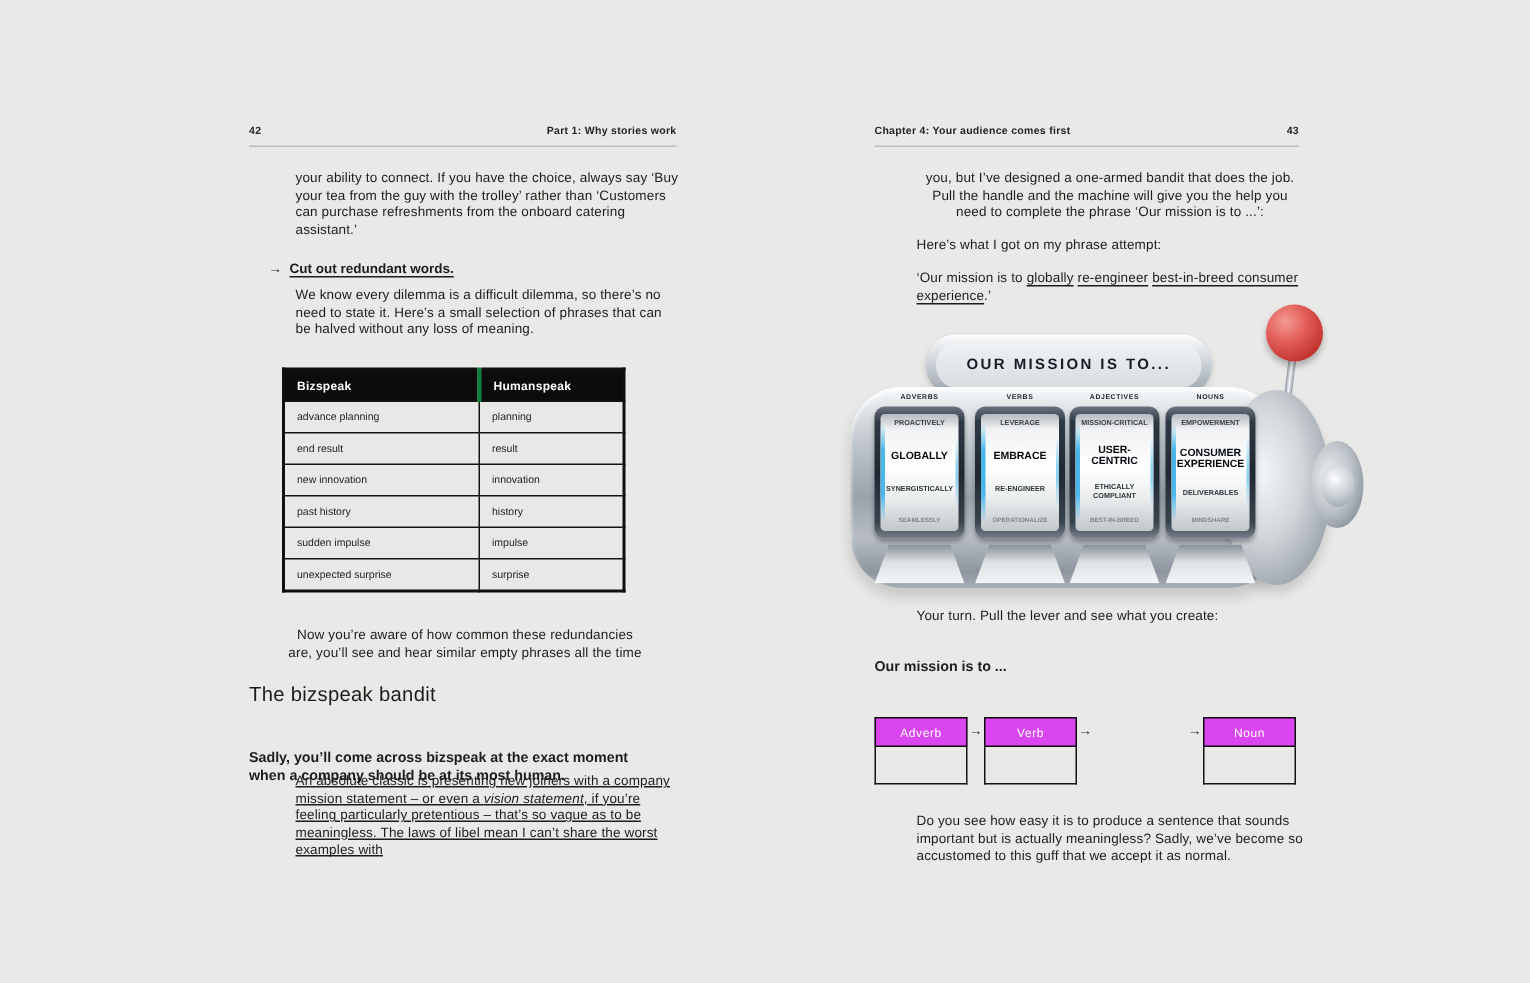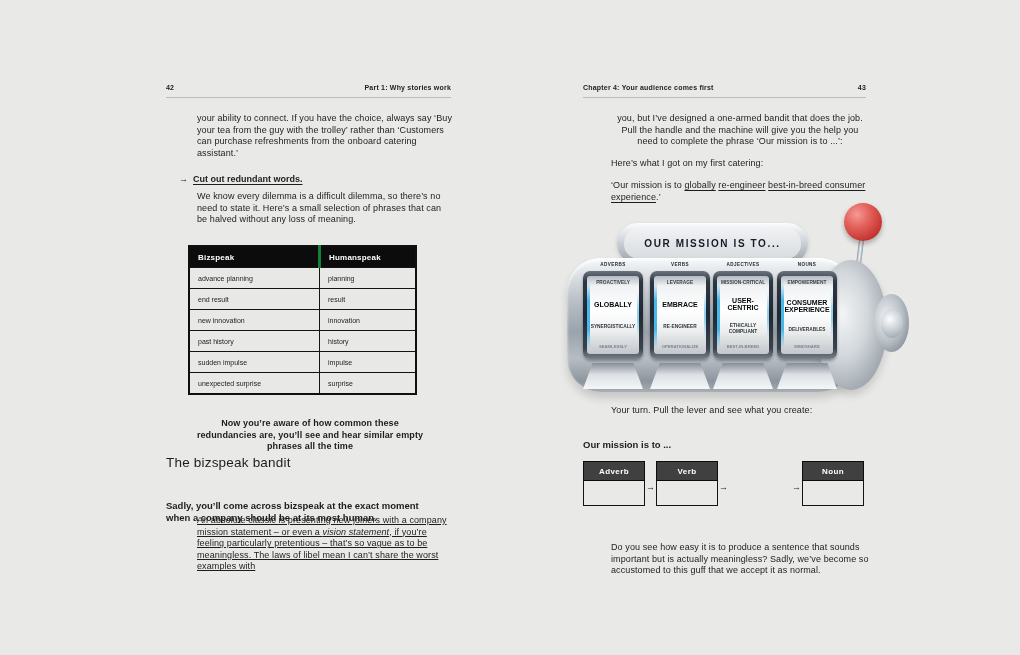--- a/index.html
+++ b/index.html
@@ -26,42 +26,42 @@
   .lp-bullet .u-label{text-decoration:underline;text-underline-offset:2px;}
   .lp-para2{top:107px;left:31px;width:256px;}
 
   .biz-table{top:161px;left:22px;width:229px;border-collapse:collapse;border:2px solid #101010;}
   .biz-table th{background:#0c0c0c;color:#fff;font-size:8px;text-align:left;
     padding:5px 8px;height:10px;letter-spacing:.2px;}
   .biz-table th:first-child{border-right:3px solid #15803d;}
   .biz-table td{border:1.5px solid #141414;font-size:7px;padding:6.5px 8px;background:#e8e8e6;}
   .biz-table td:first-child{width:113px;}
 
-  .lp-para3{top:334px;left:26px;width:236px;text-align:center;font-weight:bold;}
+  .lp-para3{top:334px;left:26px;width:236px;text-align:center;}
   .lp-heading{top:371px;left:0;font-size:13.5px;font-weight:normal;letter-spacing:.2px;}
   .lp-intro{top:395px;left:0;width:270px;font-size:9.5px;font-weight:bold;line-height:11.8px;margin-top:21px;}
   .lp-para4{top:431px;left:31px;width:258px;text-decoration:underline;}
   .italic{font-style:italic;}
 
   
   .rp-para1{top:29px;left:28px;width:258px;text-align:center;}
   .rp-attempt{top:74px;left:28px;width:258px;}
   .rp-mission{top:96px;left:28px;width:256px;}
   .u{text-decoration:underline;text-underline-offset:1.5px;}
 
   .rp-yourturn{top:321px;left:28px;width:258px;}
   .rp-missionprompt{top:355px;left:0;font-size:9.5px;font-weight:bold;}
   .rp-guff{top:458px;left:28px;width:258px;}
 
   
   .boxes{position:absolute;top:377px;left:0;width:282px;height:46px;}
   .wbox{position:absolute;top:0;width:62px;}
-  .wbox-head{height:20px;background:#404040;border:1.5px solid #0c0c0c;box-sizing:border-box;
-    color:#fff;font-size:8px;font-weight:bold;letter-spacing:.4px;
-    display:flex;align-items:center;justify-content:center;}
+  .wbox-head{height:20px;background:#d946ef;border:1.5px solid #0c0c0c;box-sizing:border-box;
+    color:#fff;font-size:8px;font-weight:normal;letter-spacing:.4px;
+    display:flex;align-items:center;justify-content:center;margin-top:17px;}
   .wbox-body{height:25px;border:1.5px solid #141414;border-top:none;box-sizing:border-box;}
   .box-arrow{position:absolute;top:21px;width:11px;text-align:center;font-size:9px;font-weight:bold;}
 
   
   .machine{position:absolute;top:118px;left:-20px;width:352px;height:200px;}
   .machine>div{position:absolute;}
   .m-plaque{left:54px;top:21px;width:191px;height:41px;border-radius:21px;
     background:linear-gradient(180deg,#fcfdfe,#c3cad0 55%,#99a1a9);
     box-shadow:0 2px 4px rgba(0,0,0,.15);display:flex;}
   .m-plaque-inner{margin:5px 7px;flex:1;border-radius:15px;
@@ -166,21 +166,21 @@
 </div>
 
 <div class="page" id="page-right">
   <div class="pg-head">
     <span>Chapter 4: Your audience comes first</span>
     <span>43</span>
   </div>
   <div class="pg-rule"></div>
 
   <div class="abs body-text rp-para1">you, but I’ve designed a one-armed bandit that does the job. Pull the handle and the machine will give you the help you need to complete the phrase ‘Our mission is to ...’:</div>
-  <div class="abs body-text rp-attempt">Here’s what I got on my first catering:</div>
+  <div class="abs body-text rp-attempt">Here’s what I got on my phrase attempt:</div>
 
   <div class="abs body-text rp-mission"><span>‘Our mission is to </span><span class="u">globally</span><span> </span><span class="u">re-engineer</span><span> </span><span class="u">best-in-breed consumer experience</span><span>.’</span></div>
 
   <div class="machine">
     <div class="m-plaque">
       <div class="m-plaque-inner">OUR MISSION IS TO...</div>
     </div>
     <div class="m-stick"></div>
     <div class="m-body"></div>
     <div class="m-endcap"></div>

